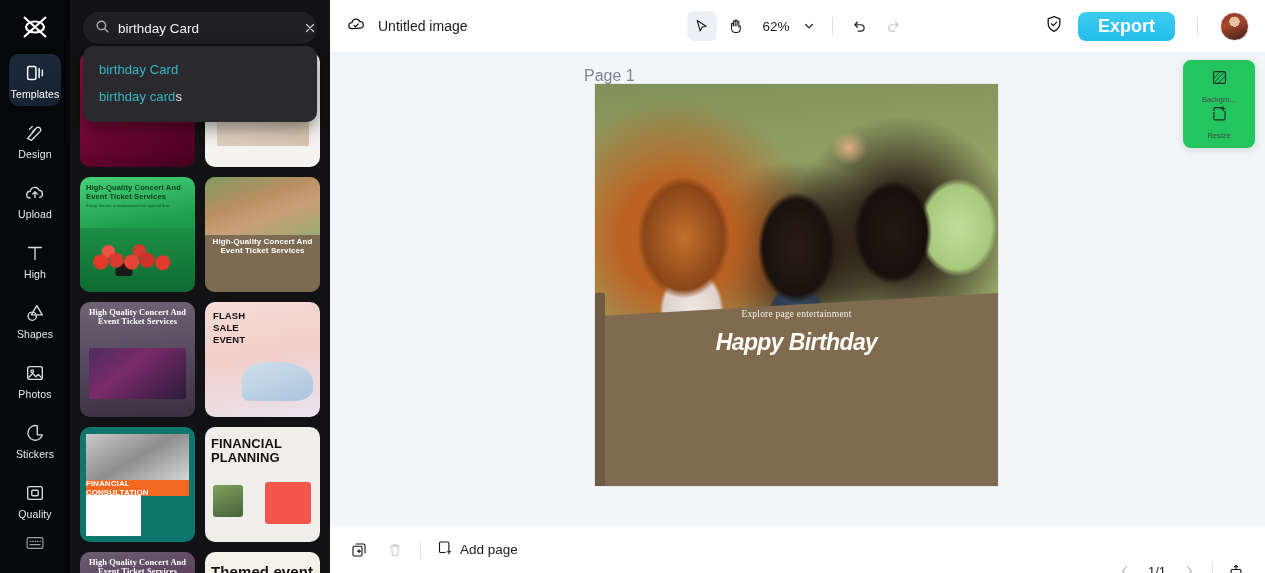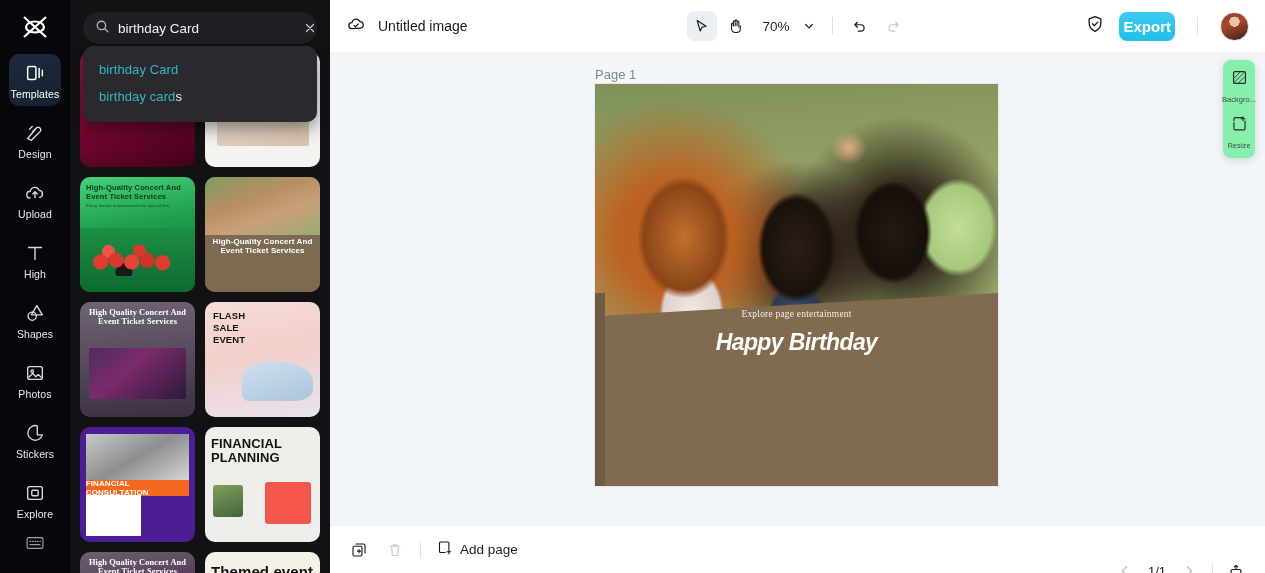--- a/index.html
+++ b/index.html
@@ -88,21 +88,21 @@
   .t-brown { background: linear-gradient(180deg,#6f6a5e 0%, #8a7f6a 40%, #7a6c55 100%); }
   .t-brown .photo { position:absolute; top:0; left:0; right:0; height:56%;
      background: linear-gradient(160deg,#7f9b62 0%,#b98f62 38%,#caa079 60%,#93ac72 100%); }
   .t-brown .ov { position:absolute; left:0; right:0; bottom:0; height:50%; background:#7d6b51; }
   .t-dark { background: linear-gradient(175deg,#6f6475 0%, #53475c 55%, #3b3040 100%); }
   .t-dark .stage { position:absolute; left:8%; right:8%; top:40%; bottom:16%;
      background: linear-gradient(140deg,#4b2d5e 0%,#7b2b6a 40%,#2a1b3a 100%); border-radius:2px; }
   .t-pink { background: linear-gradient(170deg,#f6dcd8 0%, #f2cfc9 45%, #e9e3ee 100%); }
   .t-pink .shoe { position:absolute; right:6%; bottom:14%; width:62%; height:34%;
      background: linear-gradient(160deg,#cfe0ee,#aac4dc); border-radius: 40% 50% 28% 12%; }
-  .t-gray { background: #4c1d95; }
+  .t-gray { background: #0f766e; }
   .t-gray .img { position:absolute; top:6%; left:5%; right:5%; height:40%;
      background: linear-gradient(150deg,#c9c9c9,#8e8e8e 50%,#d6d6d6); }
   .t-gray .band { position:absolute; top:46%; left:5%; right:5%; height:14%; background:#f2681f; }
   .t-gray .sheet { position:absolute; bottom:5%; left:5%; width:48%; height:36%; background:#fff; }
   .t-fin { background: #f0eeea; }
   .t-fin .red1 { position:absolute; right:8%; top:48%; width:40%; height:36%; background:#f4564b; border-radius:3px; }
   .t-fin .pl { position:absolute; left:7%; top:50%; width:26%; height:28%; background: linear-gradient(160deg,#7fa05a,#46633a); border-radius:3px; }
   .t-neon { background: linear-gradient(170deg,#6b5f73 0%, #53324f 45%, #2a1030 100%); }
   .t-cream { background: #f4f1e8; }
   .t-magenta { background: linear-gradient(160deg,#a50f4a 0%, #6d0630 60%, #43001c 100%); }
@@ -139,33 +139,33 @@
     display:flex; align-items:center; gap:4px;
   }
   .tool { width:30px; height:30px; border-radius:7px; display:flex; align-items:center; justify-content:center; cursor:pointer; }
   .tool.active { background:#eceff3; }
   .zoom-val { font-size:13.5px; color:#1f1f1f; padding:0 4px 0 8px; }
   .chev { width:22px; height:26px; display:flex; align-items:center; justify-content:center; cursor:pointer; }
   .vdiv { width:1px; height:18px; background:#dcdfe3; margin:0 8px; }
   .tb-right { margin-left:auto; display:flex; align-items:center; gap:14px; }
   .export-btn {
     background: linear-gradient(180deg,#3ecbf0 0%, #23bdeb 100%);
-    color:#fff; font-size:15px; font-weight:bold;
-    border:none; border-radius:8px; height:29px; padding:0 4px; cursor:pointer;
+    color:#fff; font-size:18px; font-weight:bold;
+    border:none; border-radius:8px; height:29px; padding:0 20px; cursor:pointer;
     font-family:"Liberation Sans", sans-serif;
   }
   .avatar {
     width:29px; height:29px; border-radius:50%;
     background: radial-gradient(circle at 50% 32%, #e8c3a5 0 22%, transparent 23%),
                 linear-gradient(160deg,#8c3c2a 0%, #a8472e 40%, #3a2118 100%);
     border:1px solid #e3e3e3; cursor:pointer;
   }
 
   .stage-area { flex:1; background:#f3f6f9; position:relative; overflow:hidden; }
-  .page-label { position:absolute; left:265px; top:15px; font-size:13px; color:#7b8794; }
+  .page-label { position:absolute; left:254px; top:15px; font-size:16px; color:#7b8794; }
   .canvas {
     position:absolute; left:265px; top:32px; width:403px; height:402px;
     background:#cfd6d3; overflow:hidden; box-shadow:0 0 0 1px rgba(0,0,0,.05);
   }
   .canvas .bgphoto {
     position:absolute; inset:0;
     background:
       radial-gradient(circle at 20% 38%, rgba(190,95,30,.95) 0 14%, transparent 34%),
       radial-gradient(circle at 50% 42%, rgba(40,26,20,.92) 0 12%, transparent 30%),
       radial-gradient(circle at 76% 36%, rgba(38,26,20,.9) 0 11%, transparent 28%),
@@ -195,23 +195,23 @@
     text-align:center; font-family:"Liberation Serif", serif;
     font-size:9.5px; color:#f4efe6; letter-spacing:.2px;
   }
   .ov-title {
     position:absolute; left:0; right:0; top:calc(52% + 36px);
     text-align:center; font-size:23px; font-weight:bold; font-style:italic;
     color:#fffdf7; letter-spacing:-.6px;
   }
 
   .float-panel {
-    position:absolute; right:10px; top:8px; width:32px;
-    background:#86efac; border-radius:8px; box-shadow:0 2px 10px rgba(0,0,0,.13);
-    padding:8px 0; display:flex; flex-direction:column; align-items:center; gap:10px;
+    position:absolute; right:10px; top:8px; width:72px;
+    background:#22c55e; border-radius:8px; box-shadow:0 2px 10px rgba(0,0,0,.13);
+    padding:8px 0; display:flex; flex-direction:column; align-items:center; 
   }
   .fp-item { display:flex; flex-direction:column; align-items:center; gap:4px; cursor:pointer; width:100%; }
   .fp-lbl { font-size:7.6px; color:#4a4a4a; max-width:48px; overflow:hidden; white-space:nowrap; }
 
   .bottombar {
     height:48px; flex:0 0 48px; background:#fff;
     display:flex; align-items:center; padding:0 18px; gap:14px;
     border-top:1px solid #eef1f4;
   }
   .bb-ico { width:22px; height:22px; display:flex; align-items:center; justify-content:center; cursor:pointer; }
@@ -303,21 +303,21 @@
       <span class="lbl">Stickers</span>
     </div>
 
     <div class="rail-item">
       <span class="ico">
         <svg width="22" height="22" viewBox="0 0 24 24" fill="none" stroke="#d7dade" stroke-width="1.5">
           <rect x="4" y="5" width="16" height="14" rx="2"></rect>
           <rect x="8.5" y="9" width="7" height="6" rx="1"></rect>
         </svg>
       </span>
-      <span class="lbl">Explore</span>
+      <span class="lbl">Quality</span>
     </div>
 
     <div class="rail-extra">
       <svg width="20" height="16" viewBox="0 0 24 18" fill="none" stroke="#9aa0a6" stroke-width="1.4">
         <rect x="2.5" y="2.5" width="19" height="13" rx="2"></rect>
         <path d="M6 7h1M9 7h1M12 7h1M15 7h1M18 7h.5M6 11h12" stroke-linecap="round"></path>
       </svg>
     </div>
   </div>
 
@@ -421,21 +421,21 @@
           <svg width="17" height="17" viewBox="0 0 24 24" fill="none" stroke="#16181a" stroke-width="1.6" stroke-linejoin="round">
             <path d="M6 3.5l12.5 8.2-5.7 1.3-2.6 5.4z"></path>
           </svg>
         </div>
         <div class="tool">
           <svg width="17" height="17" viewBox="0 0 24 24" fill="none" stroke="#16181a" stroke-width="1.5" stroke-linejoin="round" stroke-linecap="round">
             <path d="M9 11V5.2a1.3 1.3 0 0 1 2.6 0V11M11.6 10.6V4.3a1.3 1.3 0 0 1 2.6 0v6.3M14.2 11V6a1.3 1.3 0 0 1 2.6 0v7"></path>
             <path d="M9 11V8.6a1.3 1.3 0 0 0-2.6 0v5.9c0 3.4 2.3 6 5.6 6h1.6c3 0 5.2-2.2 5.2-5.4V11"></path>
           </svg>
         </div>
-        <span class="zoom-val">70%</span>
+        <span class="zoom-val">62%</span>
         <span class="chev">
           <svg width="12" height="12" viewBox="0 0 16 16" fill="none" stroke="#1f1f1f" stroke-width="1.6" stroke-linecap="round" stroke-linejoin="round">
             <path d="M3.5 6L8 10.5 12.5 6"></path>
           </svg>
         </span>
         <span class="vdiv"></span>
         <div class="tool">
           <svg width="17" height="17" viewBox="0 0 24 24" fill="none" stroke="#16181a" stroke-width="1.7" stroke-linecap="round" stroke-linejoin="round">
             <path d="M6 9.5H14a4.5 4.5 0 0 1 0 9h-4"></path>
               <path d="M9 6L5.6 9.5 9 13"></path>

